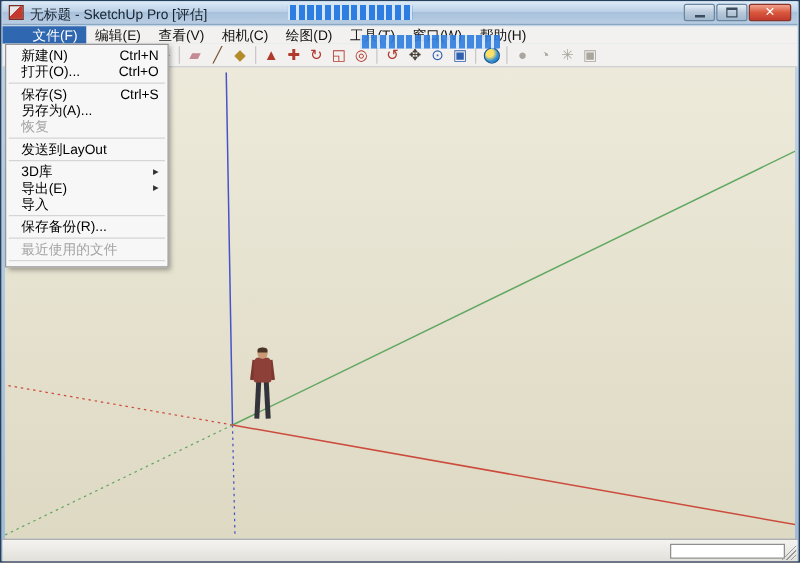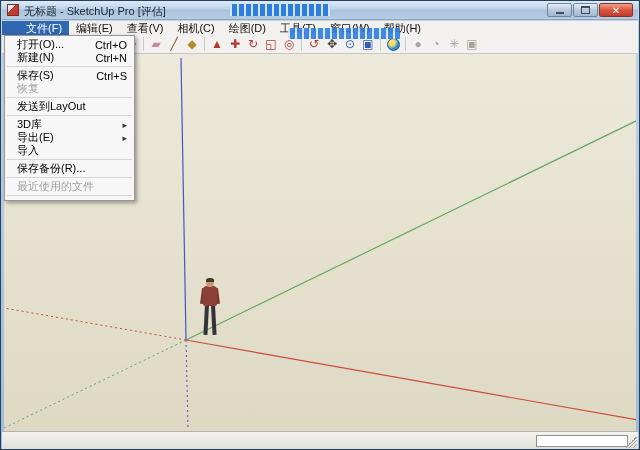--- a/index.html
+++ b/index.html
@@ -178,31 +178,34 @@
       <span class="p-arm-r"></span>
       <span class="p-leg-l"></span>
       <span class="p-leg-r"></span>
       <span class="p-body"></span>
       <span class="p-head"></span>
     </div>
   </div>
 
   <div class="menu-popup">
     <div class="mi">
+        <span>新建(N)</span>
+        <span class="mi-key">Ctrl+N</span>
+      </div>
+    <div class="mi">
         <span>打开(O)...</span>
         <span class="mi-key">Ctrl+O</span>
       </div>
-    <div class="mi">
-        <span>新建(N)</span>
-        <span class="mi-key">Ctrl+N</span>
-      </div>
     <div class="msep"></div>
     <div class="mi">
         <span>保存(S)</span>
         <span class="mi-key">Ctrl+S</span>
+      </div>
+    <div class="mi">
+        <span>另存为(A)...</span>
       </div>
     <div class="mi disabled">
         <span>恢复</span>
       </div>
     <div class="msep"></div>
     <div class="mi">
         <span>发送到LayOut</span>
       </div>
     <div class="msep"></div>
     <div class="mi">

